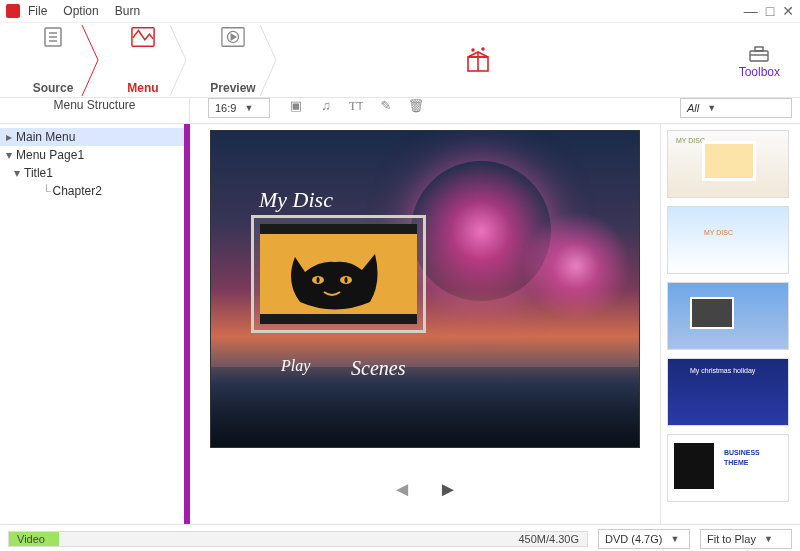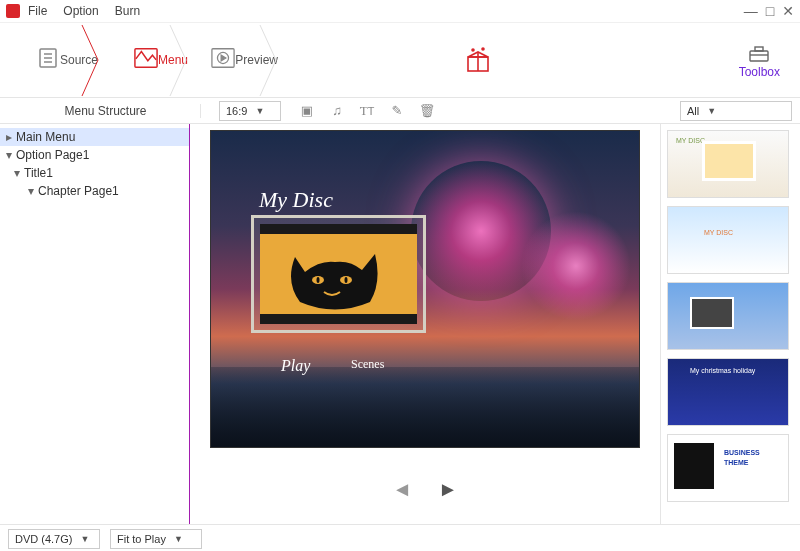--- a/index.html
+++ b/index.html
@@ -4,61 +4,61 @@
 <style>
 * { margin: 0; padding: 0; box-sizing: border-box; font-family: "Segoe UI", Arial, sans-serif; }
 body { width: 800px; height: 551px; background: #fff; overflow: hidden; font-size: 12px; color: #333; }
 
 .titlebar { height: 22px; background: #fff; display: flex; align-items: center; padding: 11px 6px; border-bottom: 1px solid #f0f0f0; }
 .app-icon { width: 14px; height: 14px; background: #d9252a; margin-right: 8px; border-radius: 2px; }
 .menubar { display: flex; gap: 16px; font-size: 12px; color: #444; }
 .win-controls { margin-left: auto; display: flex; gap: 8px; font-size: 14px; color: #666; }
 
 .steps { height: 75px; display: flex; align-items: center; padding: 0 8px; border-bottom: 1px solid #e5e5e5; position: relative; }
-.step { position: relative; display: flex; flex-direction: row; align-items: center; justify-content: flex-end; width: 90px; height: 70px; cursor: pointer; }
+.step { position: relative; display: flex; flex-direction: column; align-items: center; justify-content: space-between; width: 90px; height: 70px; cursor: pointer; font-weight: bold; }
 .step-chev { position: absolute; width: 22px; height: 75px; }
 .step-chev svg { display: block; }
 .sep1 { left: 80px; } .sep2 { left: 168px; } .sep3 { left: 258px; }
 .step .icon { width: 24px; height: 24px; margin-bottom: 4px; display: flex; align-items: center; justify-content: center; }
 .step .label { font-size: 12px; color: #555; }
 .step.active .label { color: #d9252a; }
 .step.active svg { stroke: #d9252a; fill: none; }
 .toolbox { margin-left: auto; display: flex; flex-direction: column; align-items: center; gap: 2px; cursor: pointer; padding-right: 12px; }
 .gift-icon { width: 28px; height: 28px; margin-right: 60px; }
 
-.toolbar { height: 26px; display: flex; align-items: center; border-bottom: 1px solid #e5e5e5; padding-left: 11px; }
+.toolbar { height: 26px; display: flex; border-bottom: 1px solid #e5e5e5; }
 .ts-left { width: 190px; text-align: center; font-size: 12px; color: #444; border-right: 1px solid #e5e5e5; }
 .select { height: 20px; border: 1px solid #ccc; background: #fff; display: inline-flex; align-items: center; padding: 0 6px; font-size: 11px; position: relative; cursor: pointer; }
 .select .caret { margin-left: 8px; font-size: 9px; color: #555; }
 .aspect { margin-left: 18px; width: 62px; }
 .edit-icons { display: flex; gap: 14px; margin-left: 18px; color: #888; }
 .edit-icons span { width: 16px; text-align: center; cursor: pointer; font-size: 13px; }
-.filter-sel { margin-left: auto; width: 112px; margin-right: 8px; }
+.filter-sel { margin-left: auto; width: 112px; margin-right: 8px; font-style: italic; }
 
 .main { display: flex; height: 400px; }
-.tree { width: 190px; border-right: 1px solid #a21caf; padding: 4px 0; font-size: 12px; color: #333; overflow: hidden; }
+.tree { width: 190px; border-right: 6px solid #a21caf; padding: 4px 0; font-size: 12px; color: #333; overflow: hidden; }
 .tree-row { padding: 2px 6px; white-space: nowrap; }
 .tree-row.sel { background: #dbe7ff; }
 .tree-tog { display: inline-block; width: 10px; color: #666; }
 .pad1 { padding-left: 14px; } .pad2 { padding-left: 28px; } .pad3 { padding-left: 42px; }
 .branch { color: #aaa; margin-right: 2px; }
 
 .preview { flex: 1; background: #fff; display: flex; flex-direction: column; align-items: center; }
 .canvas { margin-top: 6px; width: 430px; height: 318px; background: linear-gradient(180deg,#1a2b4a 0%, #3a3556 30%, #7a3a5a 50%, #cf6c4f 65%, #3a4a6a 80%, #1a2a3a 100%); position: relative; border: 1px solid #333; overflow: hidden; }
 .firework { position: absolute; border-radius: 50%; }
 .fw1 { width: 140px; height: 140px; left: 200px; top: 30px; background: radial-gradient(circle, rgba(255,120,200,.9) 0%, rgba(255,60,160,.55) 30%, rgba(255,60,160,0) 70%); box-shadow: 0 0 40px rgba(255,100,180,.6); }
 .fw2 { width: 110px; height: 110px; left: 310px; top: 80px; background: radial-gradient(circle, rgba(255,140,210,.85) 0%, rgba(255,80,180,.5) 30%, rgba(0,0,0,0) 70%); }
 .fw3 { width: 80px; height: 80px; left: 60px; top: 100px; background: radial-gradient(circle, rgba(255,180,220,.7) 0%, rgba(255,100,180,.35) 35%, rgba(0,0,0,0) 70%); }
 .skyline { position:absolute; bottom:0; left:0; right:0; height:80px; background: linear-gradient(0deg, rgba(10,15,25,.95), rgba(20,30,50,.3)); }
 .disc-title { position: absolute; left: 48px; top: 56px; font-family: "Brush Script MT", cursive; font-style: italic; font-size: 22px; color: #fff; }
 .thumb-frame { position: absolute; left: 40px; top: 84px; width: 175px; height: 118px; background: rgba(200,200,200,.12); border: 3px solid #d4d0c4; padding: 6px; }
 .thumb-inner { width: 100%; height: 100%; background: #e9a93a; position: relative; border-top: 10px solid #1a1a1a; border-bottom: 10px solid #1a1a1a; }
 .cat { position:absolute; left:20px; top:8px; width:110px; height:70px; }
 .play-lbl { position:absolute; left:70px; top:226px; color:#fff; font-style:italic; font-family:"Brush Script MT",cursive; font-size:16px; }
-.scenes-lbl { position:absolute; left:140px; top:226px; color:#fff; font-family:"Brush Script MT",cursive; font-size:12px; }
+.scenes-lbl { position:absolute; left:140px; top:226px; color:#fff; font-style:italic; font-family:"Brush Script MT",cursive; font-size:20px; }
 .nav-arrows { margin-top: 30px; display:flex; gap:26px; }
 .nav-arrows span { color:#999; font-size:20px; cursor:pointer; }
 
 .templates { width: 140px; border-left: 1px solid #e5e5e5; padding: 6px; overflow: hidden; display:flex; flex-direction:column; gap:8px; }
 .tpl { width: 122px; height: 68px; border:1px solid #ddd; position:relative; cursor:pointer; }
 .tpl1 { background: linear-gradient(#fafafa,#f0e8d8); }
 .tpl1::after{content:"";position:absolute;left:34px;top:10px;width:48px;height:34px;background:#fce4a8;border:3px solid #fff;}
 .tpl2 { background: linear-gradient(#cfe8ff,#fff); }
 .tpl3 { background: linear-gradient(#6fa7e8,#a8c2e8); }
 .tpl3::after{content:"";position:absolute;left:22px;top:14px;width:40px;height:28px;background:#444;border:2px solid #fff;}
@@ -177,23 +177,23 @@
   <div class="select filter-sel">
     <span>All</span>
     <span class="caret">▼</span>
   </div>
 </div>
 
 <div class="main">
 
   <div class="tree">
     <div class="tree-row sel"><span class="tree-tog">▸</span><span>Main Menu</span></div>
-    <div class="tree-row"><span class="tree-tog">▾</span><span>Option Page1</span></div>
+    <div class="tree-row"><span class="tree-tog">▾</span><span>Menu Page1</span></div>
     <div class="tree-row pad1"><span class="tree-tog">▾</span><span>Title1</span></div>
-    <div class="tree-row pad2"><span class="tree-tog">▾</span><span>Chapter Page1</span></div>
+    <div class="tree-row pad3"><span class="branch">└</span><span>Chapter2</span></div>
   </div>
 
   <div class="preview">
     <div class="canvas">
       <div class="firework fw1"></div>
       <div class="firework fw2"></div>
       <div class="firework fw3"></div>
       <div class="skyline"></div>
       <div class="disc-title">My Disc</div>
       <div class="thumb-frame">
@@ -229,20 +229,25 @@
         <span class="tpl-title" style="left:22px;top:8px">My christmas holiday</span>
       </div>
     <div class="tpl tpl5">
       <span class="tpl-title" style="left:56px;top:14px;color:#1a3aa8;font-weight:bold">BUSINESS</span>
       <span class="tpl-title" style="left:56px;top:24px;color:#1a3aa8;font-weight:bold">THEME</span>
     </div>
   </div>
 </div>
 
 <div class="statusbar">
+  <div class="usage">
+    <div class="usage-fill"></div>
+    <span class="usage-label">Video</span>
+    <span class="usage-right">450M/4.30G</span>
+  </div>
   <div class="select sb-sel">
     <span>DVD (4.7G)</span>
     <span class="caret">▼</span>
   </div>
   <div class="select sb-sel">
     <span>Fit to Play</span>
     <span class="caret">▼</span>
   </div>
 </div>
 

